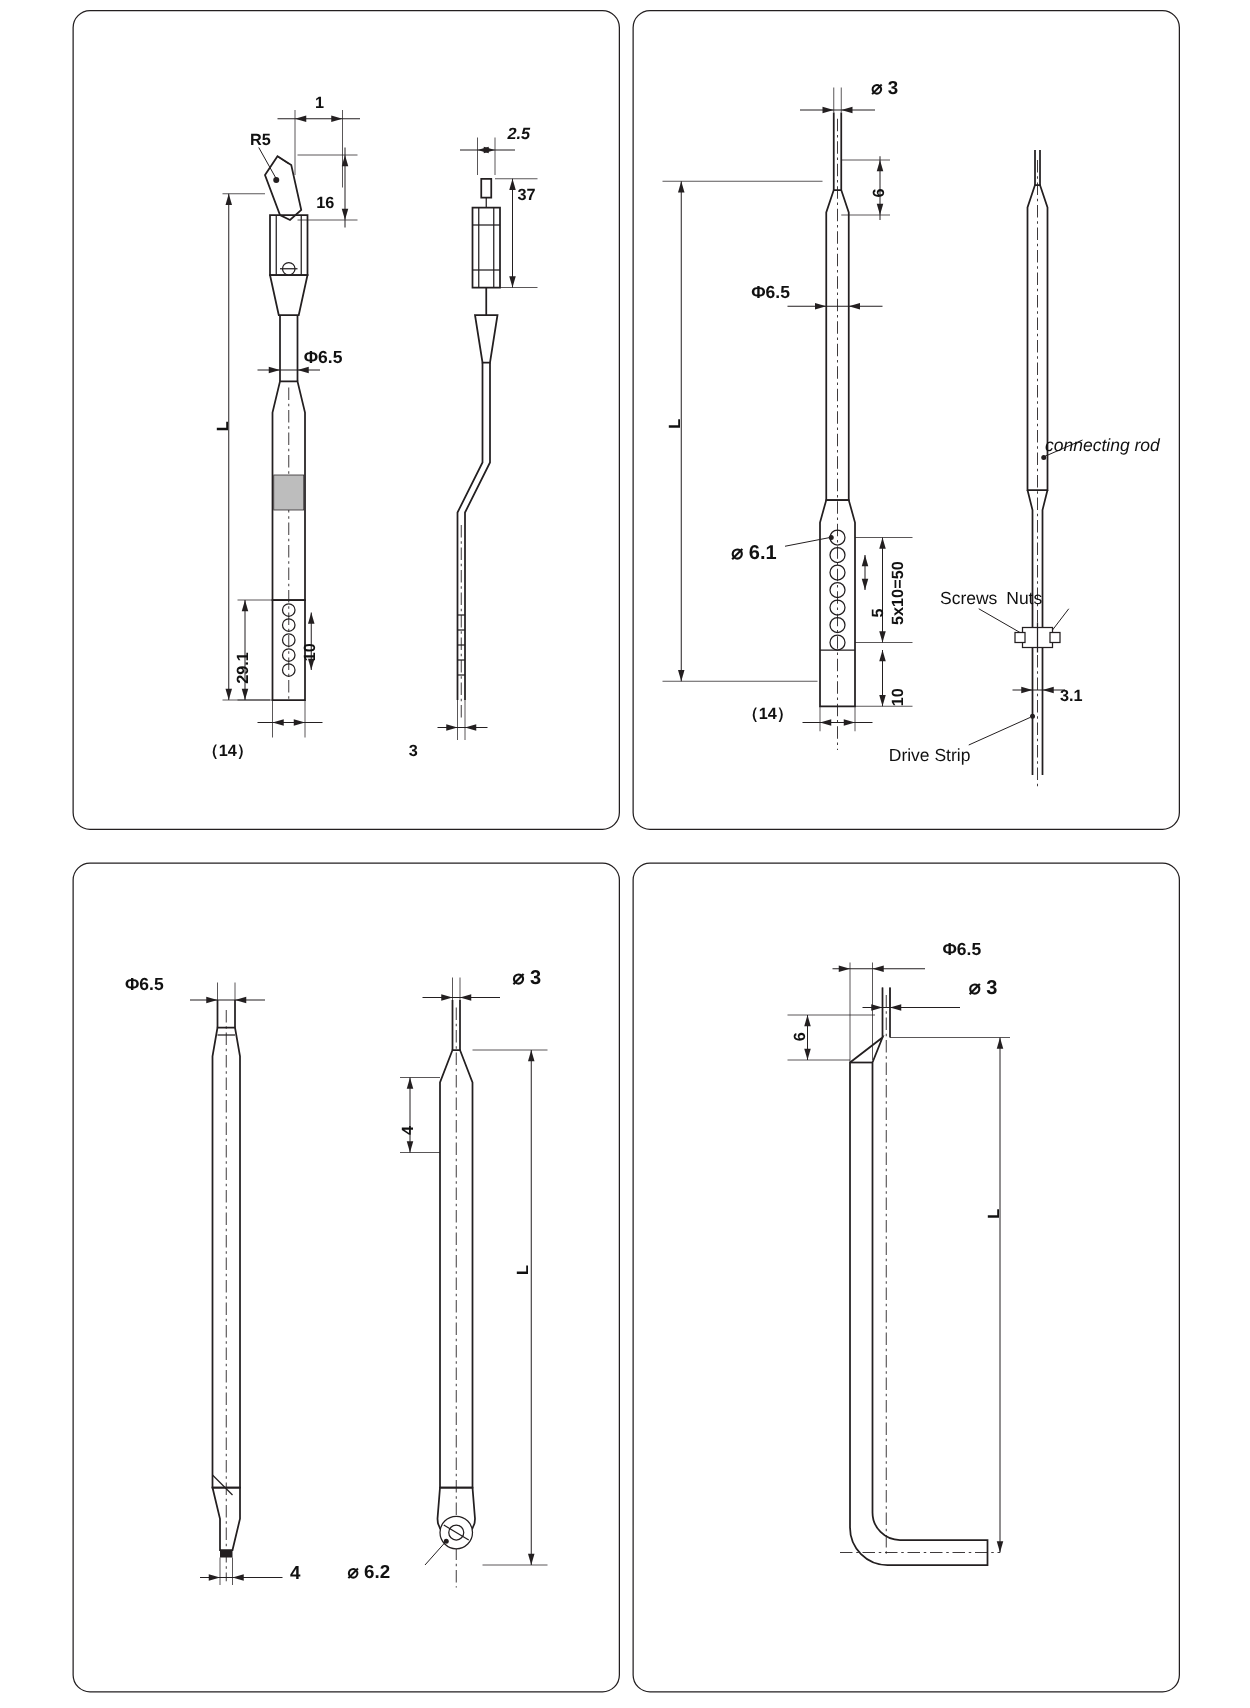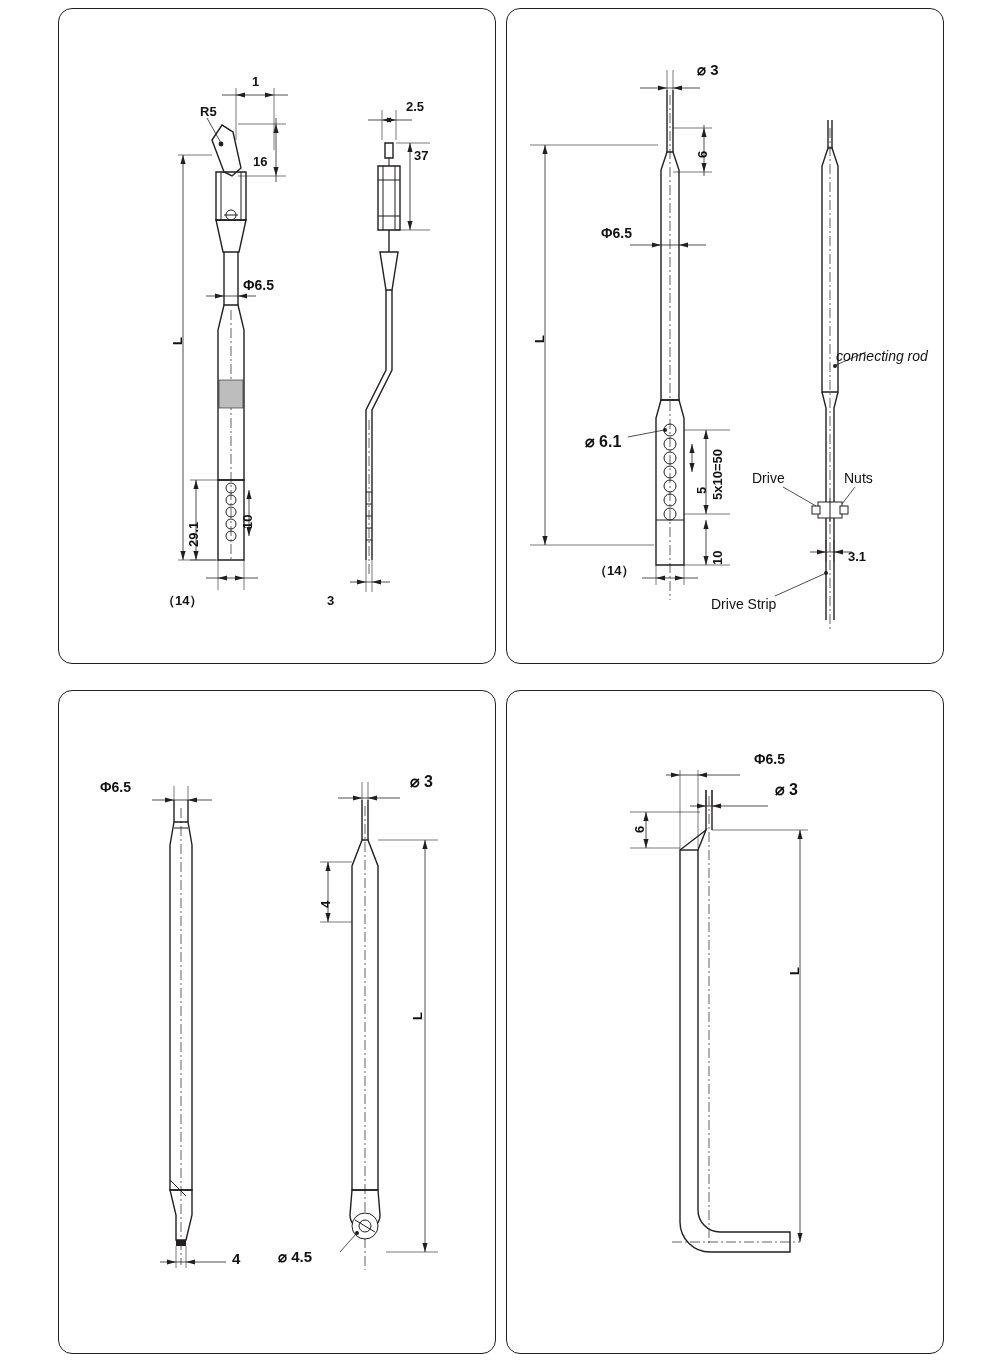--- a/index.html
+++ b/index.html
@@ -139,21 +139,21 @@
     <line class="ext" x1="366" y1="560" x2="366" y2="592"></line>
     <line class="ext" x1="372" y1="560" x2="372" y2="592"></line>
     <line class="thin" x1="350" y1="582" x2="390" y2="582"></line>
     <path class="fillk" d="M366 582 l-9 -2.6 v5.2 z"></path>
     <path class="fillk" d="M372 582 l9 -2.6 v5.2 z"></path>
   </svg>
 
   <div class="lbl b" style="left:252px;top:74px;">1</div>
   <div class="lbl b" style="left:200px;top:104px;">R5</div>
   <div class="lbl b" style="left:253px;top:136px;margin-top:18px;">16</div>
-  <div class="lbl b" style="left:406px;top:99px;">2.5</div>
+  <div class="lbl b" style="left:406px;top:99px;font-style:italic;">2.5</div>
   <div class="lbl b" style="left:414px;top:148px;">37</div>
   <div class="lbl b" style="left:243px;top:277px;font-size:14px;">Φ6.5</div>
   <div class="lbl b rot" style="left:170px;top:345px;transform:rotate(-90deg);">L</div>
   <div class="lbl b rot" style="left:186px;top:547px;transform:rotate(-90deg);">29.1</div>
   <div class="lbl b rot" style="left:240px;top:529px;transform:rotate(-90deg);">10</div>
   <div class="lbl b" style="left:162px;top:592px;">（14）</div>
   <div class="lbl b" style="left:327px;top:593px;">3</div>
 
   <div class="panel p2"></div>
 
@@ -251,22 +251,22 @@
   <div class="lbl b" style="left:697px;top:61px;font-size:15px;">⌀ 3</div>
   <div class="lbl b rot" style="left:695px;top:158px;transform:rotate(-90deg);">6</div>
   <div class="lbl b" style="left:601px;top:225px;font-size:14px;">Φ6.5</div>
   <div class="lbl b rot" style="left:532px;top:343px;transform:rotate(-90deg);">L</div>
   <div class="lbl b" style="left:585px;top:432px;font-size:16px;">⌀ 6.1</div>
   <div class="lbl b rot" style="left:694px;top:494px;transform:rotate(-90deg);">5</div>
   <div class="lbl b rot" style="left:710px;top:500px;transform:rotate(-90deg);">5x10=50</div>
   <div class="lbl b rot" style="left:710px;top:565px;transform:rotate(-90deg);">10</div>
   <div class="lbl b" style="left:594px;top:562px;">（14）</div>
   <div class="lbl" style="left:836px;top:348px;font-size:14px;font-style:italic;">connecting rod</div>
-  <div class="lbl" style="left:752px;top:470px;font-size:14px;">Drive</div>
-  <div class="lbl" style="left:844px;top:470px;font-size:14px;">Nuts</div>
+  <div class="lbl" style="left:752px;top:470px;font-size:14px;">Screws</div>
+  <div class="lbl" style="left:805px;top:470px;font-size:14px;">Nuts</div>
   <div class="lbl b" style="left:848px;top:549px;">3.1</div>
   <div class="lbl" style="left:711px;top:596px;font-size:14px;">Drive Strip</div>
 
   <div class="panel p3"></div>
 
   <svg width="1000" height="1366">
 
     <line class="ln2" x1="174" y1="800" x2="174" y2="822"></line>
     <line class="ln2" x1="188" y1="800" x2="188" y2="822"></line>
     <path class="ln2" d="M174 822 L170 845 L170 1190 L192 1190 L192 845 L188 822 Z"></path>
@@ -320,21 +320,21 @@
 
     <line class="thin" x1="340" y1="1252" x2="356" y2="1234"></line>
     <circle class="fillk" cx="357" cy="1233" r="2"></circle>
   </svg>
 
   <div class="lbl b" style="left:100px;top:779px;font-size:14px;">Φ6.5</div>
   <div class="lbl b" style="left:410px;top:772px;font-size:16px;">⌀ 3</div>
   <div class="lbl b rot" style="left:318px;top:908px;transform:rotate(-90deg);">4</div>
   <div class="lbl b rot" style="left:410px;top:1020px;transform:rotate(-90deg);">L</div>
   <div class="lbl b" style="left:232px;top:1250px;font-size:15px;">4</div>
-  <div class="lbl b" style="left:278px;top:1248px;font-size:15px;">⌀ 4.5</div>
+  <div class="lbl b" style="left:278px;top:1248px;font-size:15px;">⌀ 6.2</div>
 
   <div class="panel p4"></div>
 
   <svg width="1000" height="1366">
 
     <line class="ln2" x1="706" y1="790" x2="706" y2="830"></line>
     <line class="ln2" x1="712" y1="790" x2="712" y2="830"></line>
     <path class="ln2" d="M706 830 L698 850 L698 1210 A22 22 0 0 0 720 1232 L790 1232 L790 1252 L710 1252 A30 30 0 0 1 680 1222 L680 850 L706 830 Z"></path>
     <path class="ln2" d="M698 850 L680 850"></path>
     <line class="dash" x1="709" y1="796" x2="709" y2="1245"></line>

